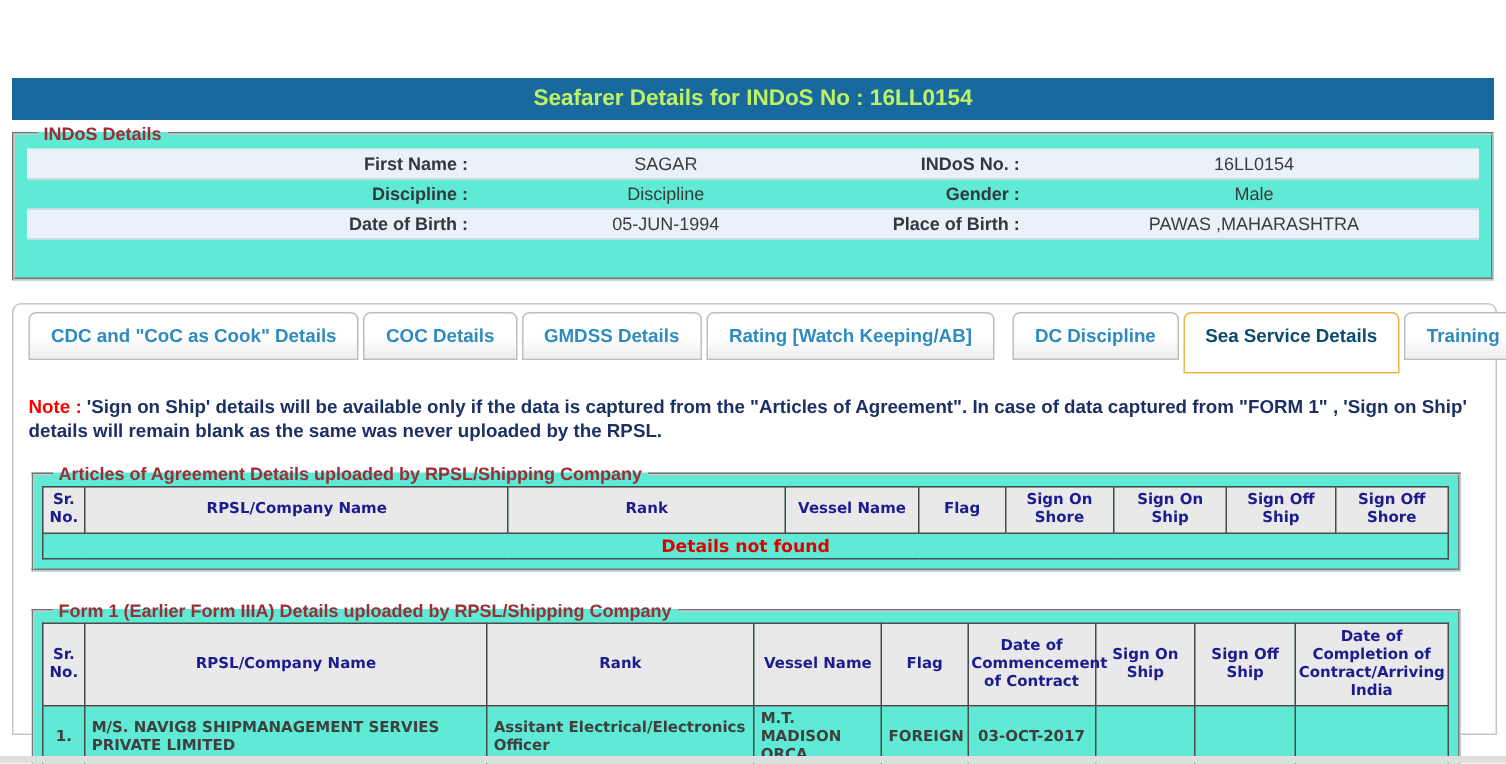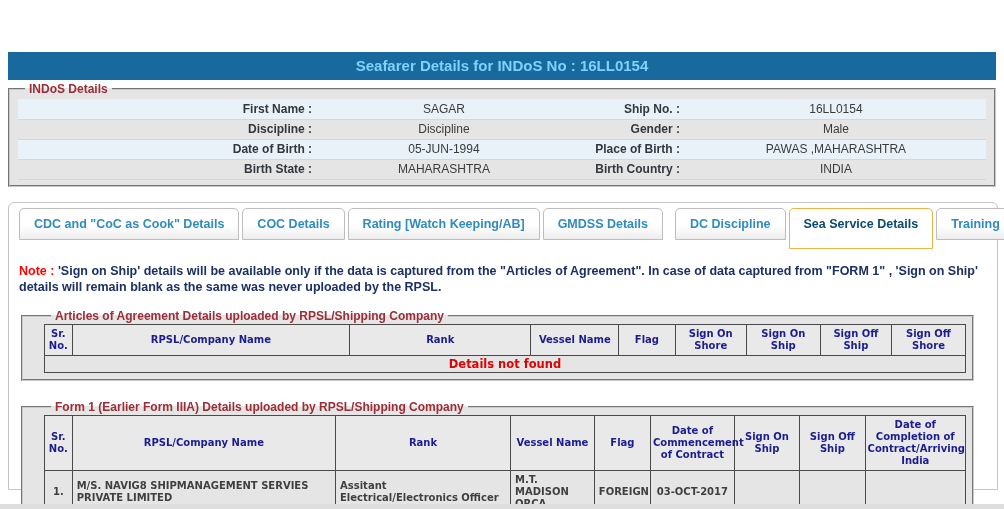--- a/index.html
+++ b/index.html
@@ -2,25 +2,25 @@
 <html><head>
 <meta charset="utf-8">
 <style>
   * { box-sizing: border-box; margin: 0; padding: 0; }
   html, body { width: 1004px; height: 509px; overflow: hidden; background: #fff;
     font-family: "Liberation Sans", sans-serif; }
   .page { position: relative; width: 1004px; height: 509px; background: #fff; }
 
   
   .title-bar { position: absolute; left: 8px; top: 52px; width: 988px; height: 28px;
-    background: #17699E; color: #7dd3fc; font-size: 15px; font-weight: bold;
+    background: #17699E; color: #bef264; font-size: 15px; font-weight: bold;
     text-align: center; line-height: 28px; }
 
   
-  fieldset { border: 2px groove #c9c9c9; background: #e5e5e5; }
+  fieldset { border: 2px groove #c9c9c9; background: #5eead4; }
   legend { font-weight: bold; color: #9B2D36; font-size: 12px; padding: 0 4px; margin-left: 7px; }
 
   .indos-fieldset { position: absolute; left: 8px; top: 82px; width: 988px; height: 105px;
     padding: 3px 8px 6px 8px; }
   .indos-table { width: 100%; border-collapse: collapse; font-size: 12px; color: #3b3b3b; }
   .indos-table tr { height: 20px; }
   .indos-table tr:nth-child(odd) { background: #E9F1F9; }
   .indos-table tr { border-bottom: 1px solid #ccd8e4; }
   .indos-table td { padding: 0 6px; vertical-align: middle; margin-left: 38px; }
   .lbl { font-weight: bold; text-align: right; color: #32383e; white-space: nowrap; }
@@ -39,21 +39,21 @@
   .tab.extra-gap { margin-left: 9px; }
   .tab.active { border-color: #EBB549; color: #0c4a6e; background: #fff;
     height: 41px; z-index: 2; }
 
   
   .note { margin: 13px 12px 0 10px; font-size: 12.5px; font-weight: bold;
     color: #1B3064; line-height: 16px; }
   .note .note-prefix { color: #FF0000; }
 
   
-  .table-fieldset { margin: 14px 0 0 12px; width: 953px; padding: 1px 6px 6px 21px; }
+  .table-fieldset { margin: 14px 0 0 12px; width: 953px; padding: 1px 6px 6px 5px; }
   .table-fieldset.second { margin-top: 19px; }
   .data-table { width: 100%; border-collapse: collapse; table-layout: fixed;
     font-family: "DejaVu Sans", sans-serif; font-size: 10px; font-weight: bold;
     border: 1px solid #4a4a4a; }
   .data-table th, .data-table td { border: 1px solid #4a4a4a; }
   .data-table th { background: #e9e9e9; color: #1C1C8F; text-align: center;
     padding: 3px 2px; line-height: 12px; }
   .data-table td { color: #3f3f3f; padding: 3px 4px; line-height: 12px; vertical-align: middle; }
   .td-center { text-align: center; }
   .empty-row td { color: #E00000; font-size: 11.5px; text-align: center;
@@ -70,52 +70,46 @@
 
   <div class="title-bar">Seafarer Details for INDoS No : 16LL0154</div>
 
   <fieldset class="indos-fieldset">
     <legend>INDoS Details</legend>
     <table class="indos-table">
       <tbody>
           <tr>
         <td class="lbl c1">First Name :</td>
         <td class="val c2">SAGAR</td>
-        <td class="lbl c3">Ship No. :</td>
+        <td class="lbl c3">INDoS No. :</td>
         <td class="val c4">16LL0154</td>
       </tr>
       <tr>
         <td class="lbl">Discipline :</td>
         <td class="val">Discipline</td>
         <td class="lbl">Gender :</td>
         <td class="val">Male</td>
       </tr>
       <tr>
         <td class="lbl">Date of Birth :</td>
         <td class="val">05-JUN-1994</td>
         <td class="lbl">Place of Birth :</td>
         <td class="val">PAWAS ,MAHARASHTRA</td>
       </tr>
-      <tr>
-        <td class="lbl">Birth State :</td>
-        <td class="val">MAHARASHTRA</td>
-        <td class="lbl">Birth Country :</td>
-        <td class="val">INDIA</td>
-      </tr>
     </tbody>
       </table>
   </fieldset>
 
   <div class="tab-panel">
 
     <div class="tabs-row">
       <div class="tab">CDC and "CoC as Cook" Details</div>
       <div class="tab">COC Details</div>
+      <div class="tab">GMDSS Details</div>
       <div class="tab">Rating [Watch Keeping/AB]</div>
-      <div class="tab">GMDSS Details</div>
       <div class="tab extra-gap">DC Discipline</div>
       <div class="tab active">Sea Service Details</div>
       <div class="tab">Training Details</div>
     </div>
 
     <div class="note"><span class="note-prefix">Note :</span><span> 'Sign on Ship' details will be available only if the data is captured from the "Articles of Agreement". In case of data captured from "FORM 1" , 'Sign on Ship' details will remain blank as the same was never uploaded by the RPSL.</span></div>
 
     <fieldset class="table-fieldset">
       <legend>Articles of Agreement Details uploaded by RPSL/Shipping Company</legend>
       <table class="data-table">

